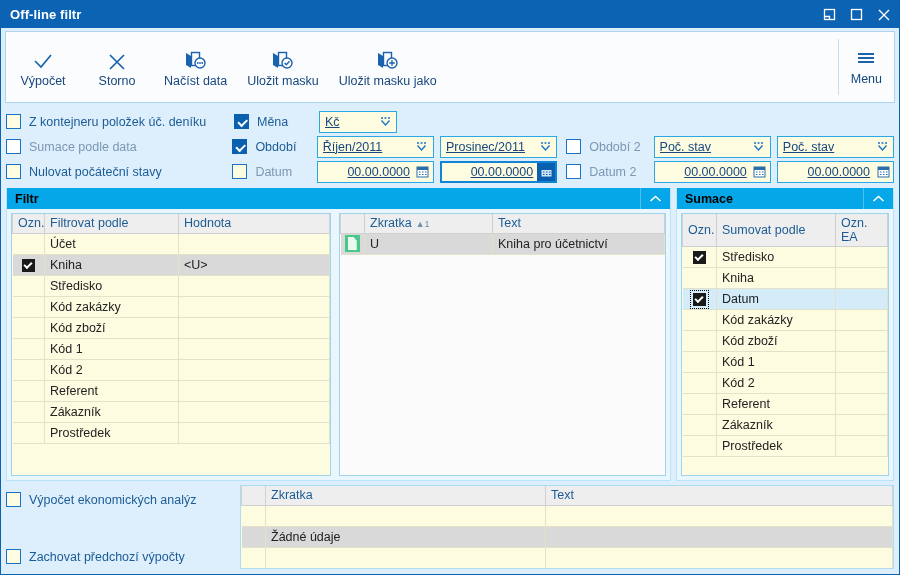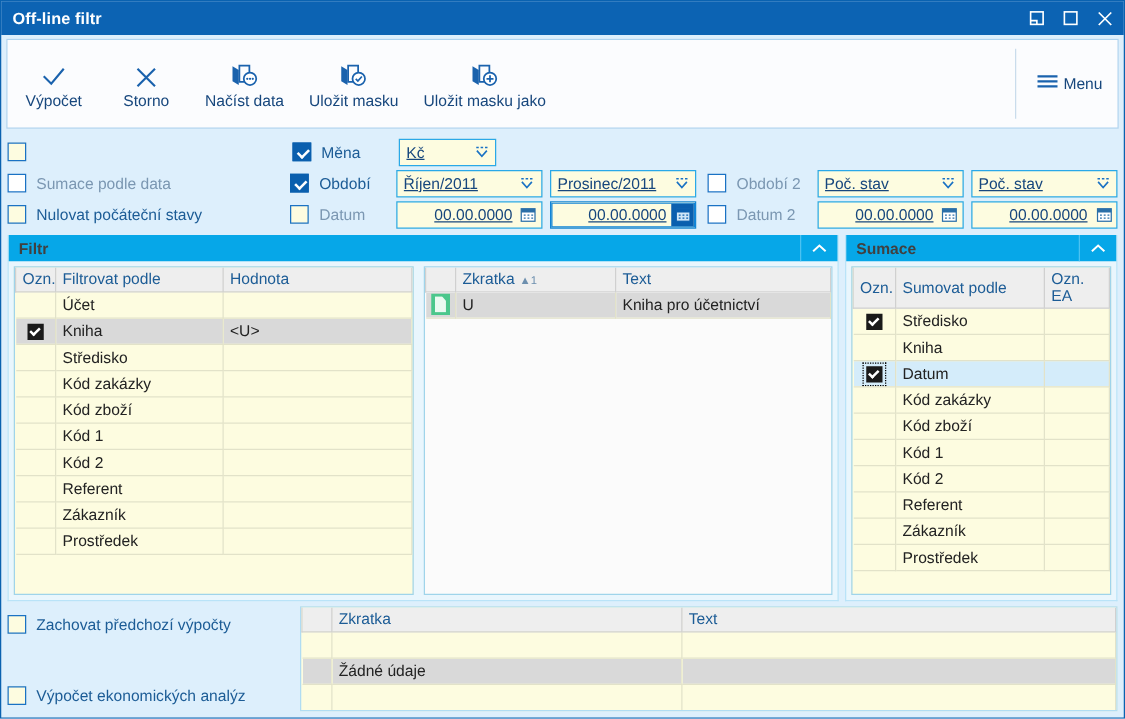--- a/index.html
+++ b/index.html
@@ -44,21 +44,21 @@
   .tb-item{
     display:flex;flex-direction:column;align-items:center;justify-content:center;
     padding:2px 10px 3px 10px;min-width:54px;color:#17477d;
     font-size:12.5px;
   }
   .tb-item .ico{height:26px;display:flex;align-items:flex-end;justify-content:center;margin-bottom:2px;}
   .tb-item .lbl{line-height:14px;white-space:nowrap;}
   .tb-spacer{flex:1 1 auto;}
   .tb-sep{width:1px;background:#c9dcec;margin:7px 0;}
   .tb-menu{
-    display:flex;flex-direction:row;align-items:center;justify-content:center;
+    display:flex;flex-direction:column;align-items:center;justify-content:center;
     padding:2px 12px 3px 12px;color:#17477d;
   }
 
   
   .options{
     flex:0 0 auto;padding:6px 5px 4px 5px;box-sizing:border-box;
   }
   .optrow{display:flex;align-items:center;height:25px;}
   .cbx{
     width:15px;height:15px;box-sizing:border-box;
@@ -92,21 +92,21 @@
   }
   .calbtn.focused{background:#0a5fae;}
 
   
   .mid{flex:1 1 auto;display:flex;padding:0 5px;box-sizing:border-box;min-height:0;}
   .panel{
     display:flex;flex-direction:column;min-height:0;
     border:1px solid #b9e3f8;border-top:none;background:#e9f6fd;box-sizing:border-box;
   }
   .panel-hdr{
-    flex:0 0 21px;background:#06a7e8;color:#404040;font-weight:bold;font-size:12.5px;
+    flex:0 0 21px;background:#06a7e8;color:#000000;font-weight:bold;font-size:12.5px;
     display:flex;align-items:center;padding:0 0 0 8px;
   }
   .panel-hdr .ptitle{flex:1 1 auto;}
   .panel-hdr .chev{width:30px;display:flex;align-items:center;justify-content:center;border-left:1px solid #4cc2f1;height:100%;box-sizing:border-box;}
   .panel-body{flex:1 1 auto;display:flex;min-height:0;padding:4px;box-sizing:border-box;gap:8px;justify-content:center;}
 
   .grid{
     flex:1 1 auto;min-width:0;background:#fdfce0;border:1px solid #9fd4ea;
     display:flex;flex-direction:column;box-sizing:border-box;overflow:hidden;
   }
@@ -254,20 +254,21 @@
       </div>
 
     </div>
   </div>
 
   <div class="options">
 
     <div class="optrow">
       <div class="optcell" style="width:228px">
         <span class="cbx"></span>
+        <span class="cbx-label">Z kontejneru položek úč. deníku</span>
       </div>
       <div class="optcell" style="width:85px">
         <span class="cbx on"></span>
         <span class="cbx-label">Měna</span>
       </div>
       <div class="field" style="width:78px">
         <span class="val">Kč</span>
         <span class="drop">
           <svg width="15" height="13" viewBox="0 0 15 13">
               <path d="M3 3 h2 M6.5 3 h2 M10 3 h2" stroke="#1a72c4" stroke-width="1.3"></path>
@@ -574,25 +575,25 @@
         </div>
       </div>
     </div>
 
   </div>
 
   <div class="bottom">
     <div class="bottom-left">
       <div class="optrow">
         <span class="cbx"></span>
-        <span class="cbx-label">Zachovat předchozí výpočty</span>
+        <span class="cbx-label">Výpočet ekonomických analýz</span>
       </div>
       <div class="optrow">
         <span class="cbx"></span>
-        <span class="cbx-label">Výpočet ekonomických analýz</span>
+        <span class="cbx-label">Zachovat předchozí výpočty</span>
       </div>
     </div>
     <div class="bottom-right">
       <div class="grid" style="border-color:#b0dcf2">
         <table class="g">
           <colgroup>
               <col style="width:24px">
               <col style="width:280px">
               <col>
             </colgroup>

